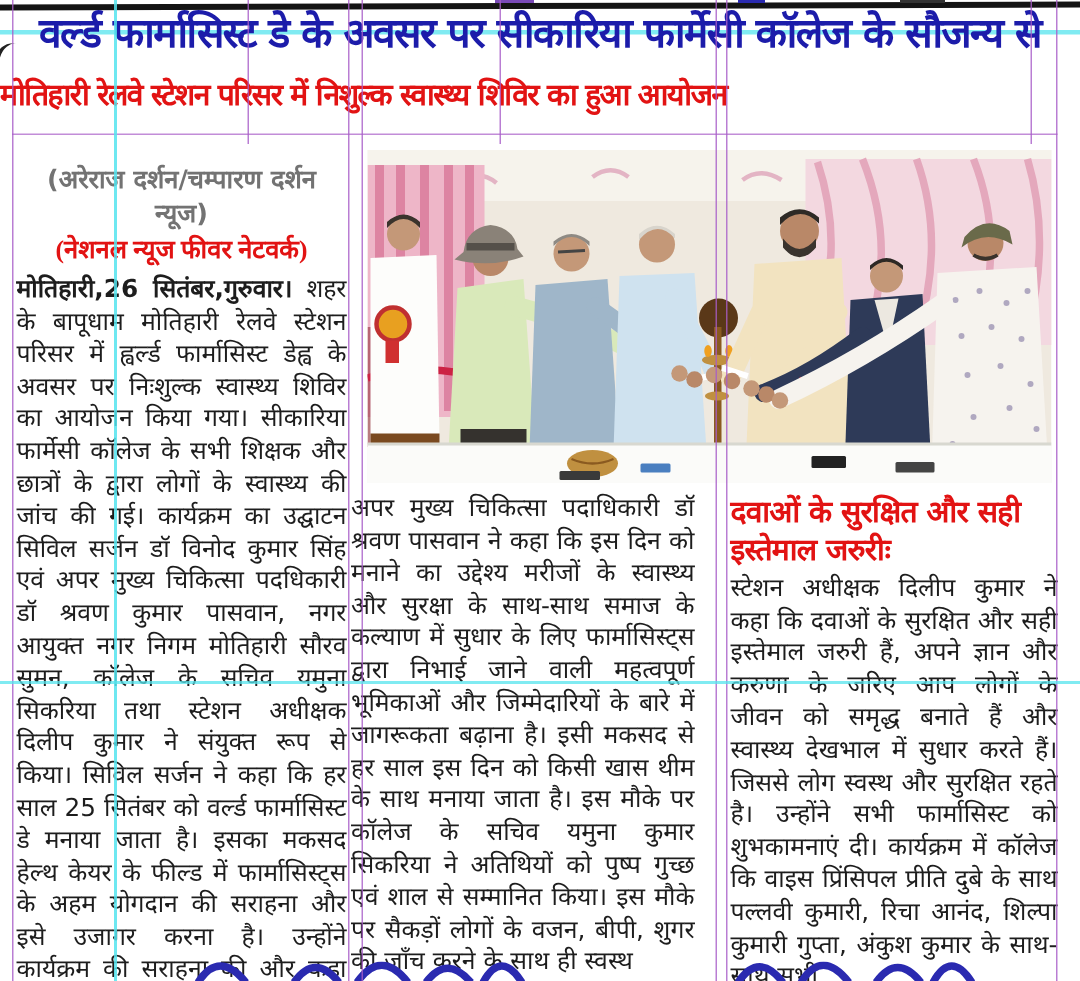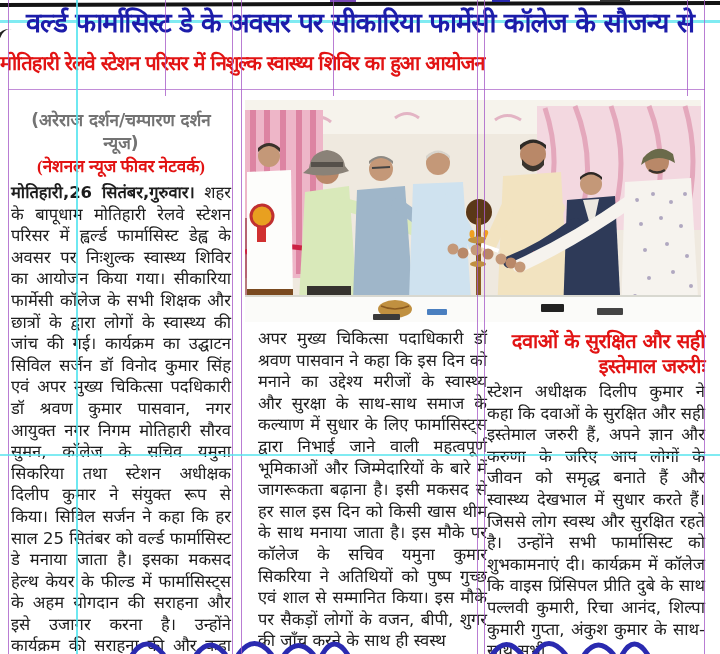--- a/index.html
+++ b/index.html
@@ -17,24 +17,24 @@
   .headline2{
     position:absolute;left:0;top:44px;width:594px;
     font-size:20px;font-weight:bold;color:#e21313;letter-spacing:-1px;line-height:38px;z-index:3;
   }
   .col{position:absolute;top:95px;z-index:2;}
   .col p{margin:0;font-size:16.5px;line-height:21.6px;text-align:justify;color:#1d1d1d;}
   .col1{left:11px;width:220px;padding-top:14px;}
   .credit{text-align:center;font-weight:bold;font-size:17px;line-height:23px;}
   .credit.blue{color:#737373;}
   .credit.red{color:#e21313;margin-bottom:4px;font-family:Liberation Serif, serif;}
-  .col2{left:258px;width:229px;top:328px;}
+  .col2{left:234px;width:229px;top:328px;}
   .col3{left:487px;width:218px;top:328px;}
   .subhead{
-    text-align:right;font-weight:bold;color:#e21313;
+    text-align:left;font-weight:bold;color:#e21313;
     font-size:20px;line-height:25px;margin:1px 0 2px 0;letter-spacing:-0.5px;
   }
   .photo{position:absolute;left:245px;top:100px;width:456px;height:222px;z-index:1;}
   
   .vguide{position:absolute;top:0;width:1px;height:654px;z-index:6;background:#a85cc8;opacity:.8;}
   .vguide.short{height:96px;}
   .vguide.cyan{background:#55e4ee;width:2px;opacity:.85;}
   .hguide{position:absolute;left:0;width:720px;z-index:1;}
   .hguide.cyan1{top:20px;height:3px;background:#55e4ee;opacity:.75;}
   .hguide.cyan2{top:454px;height:2px;background:#55e4ee;opacity:.75;z-index:6;}

